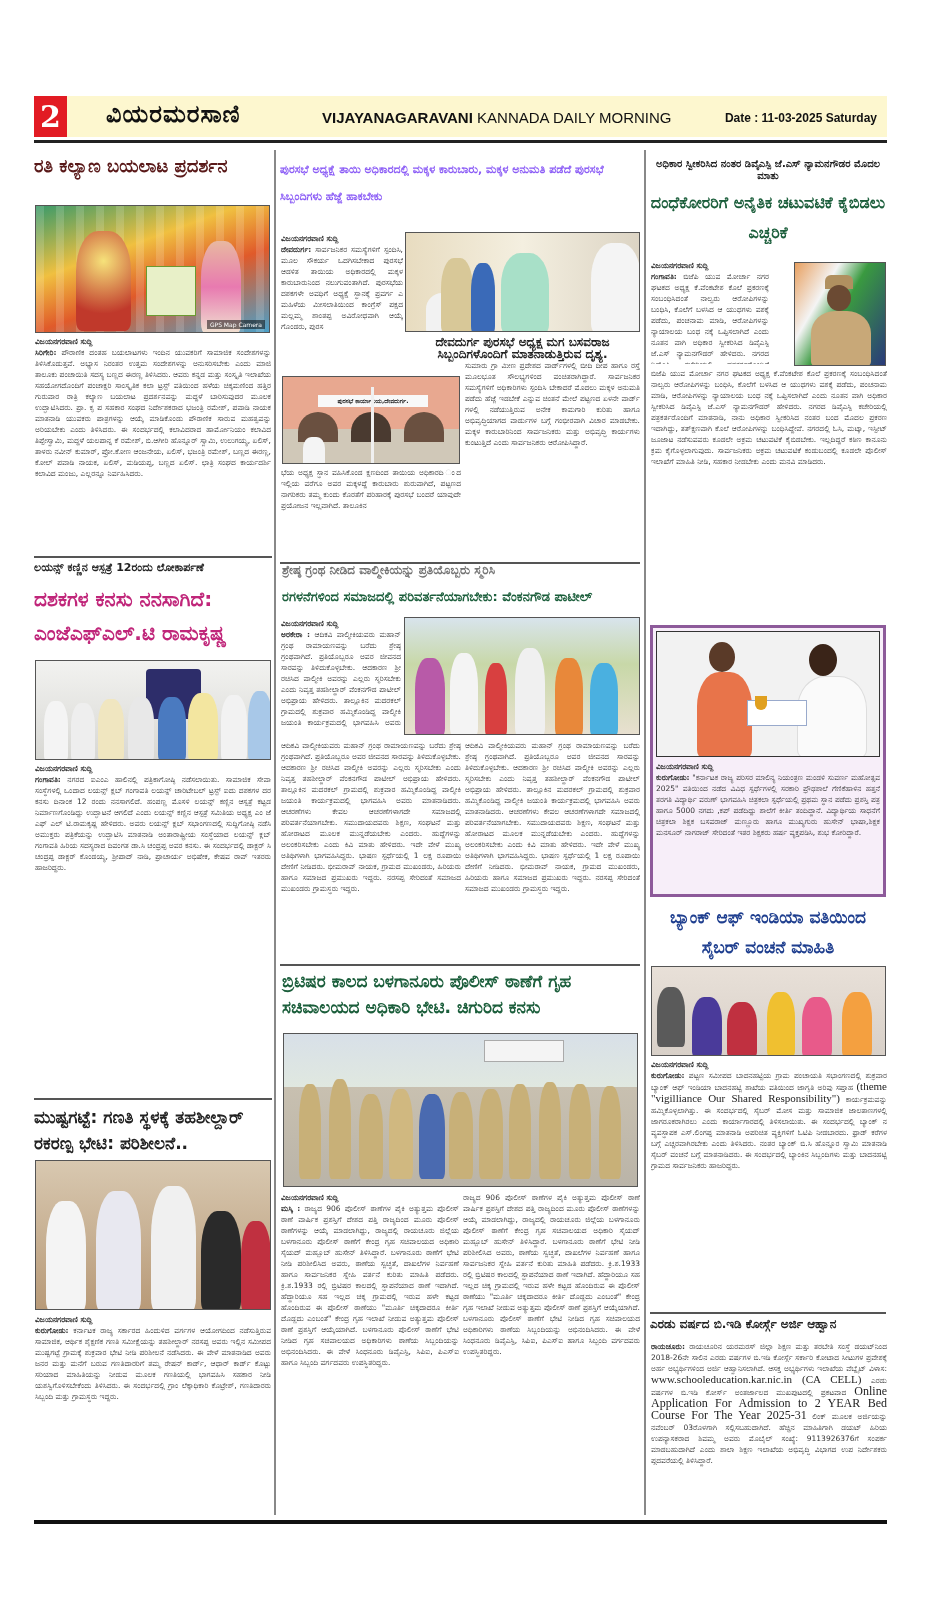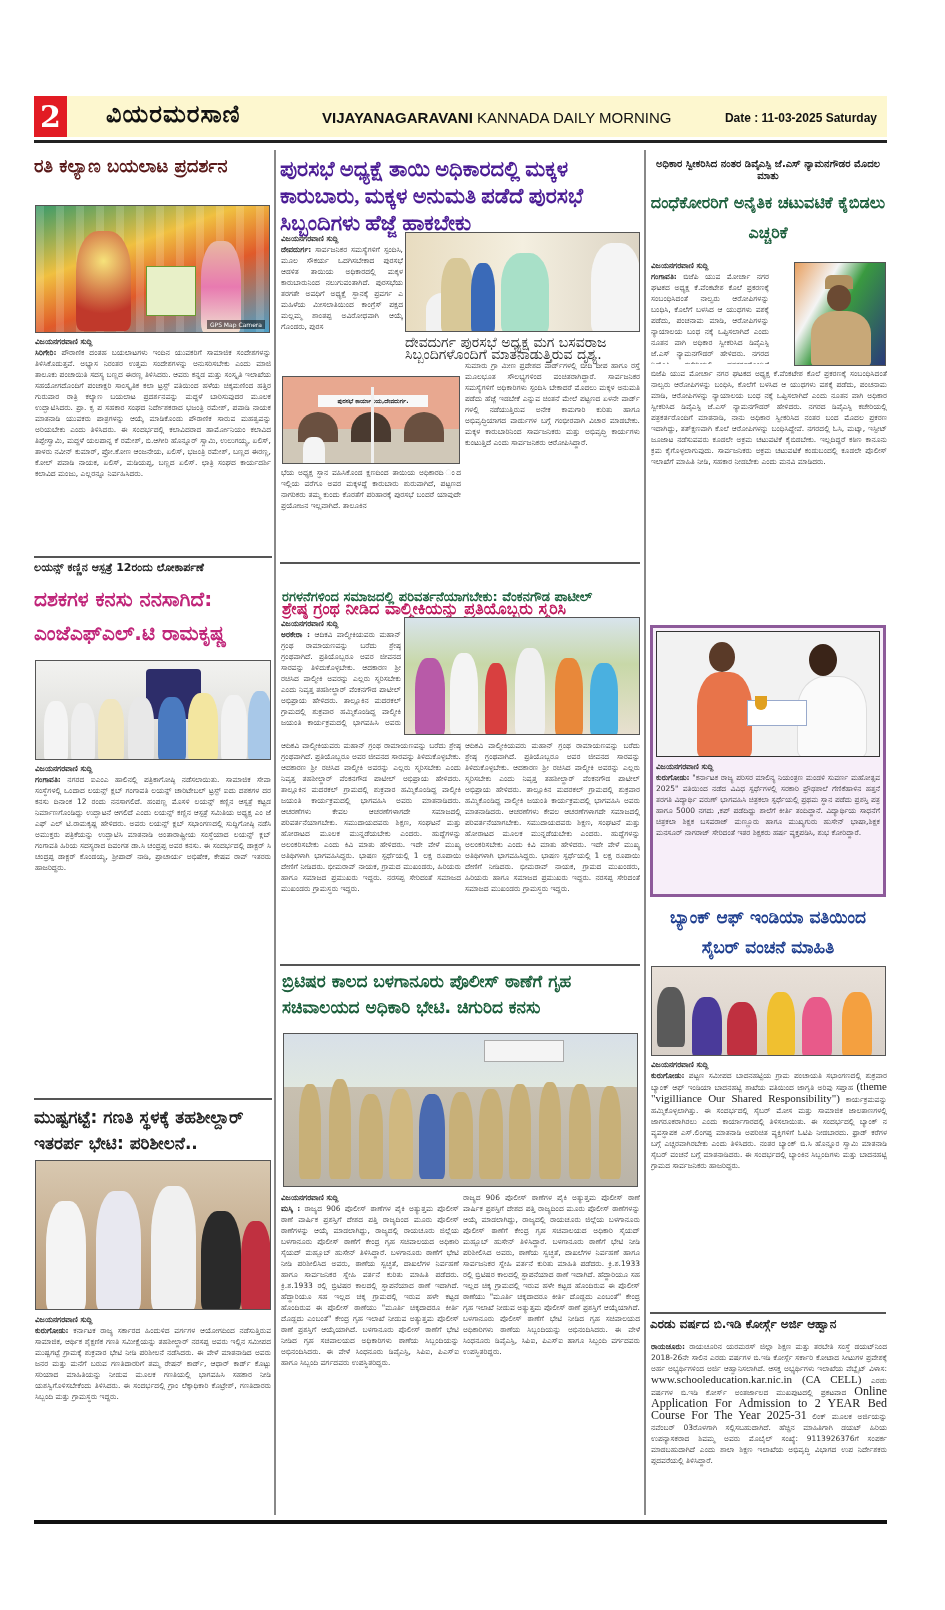--- a/index.html
+++ b/index.html
@@ -14,21 +14,21 @@
   .mast-date { position: absolute; right: 10px; top: 15px; font-family: "Liberation Sans", sans-serif; font-size: 12px; color: #111; font-weight: bold; }
   .rule-top { position: absolute; left: 34px; top: 140px; width: 853px; height: 3px; background: #222; }
   .rule-bottom { position: absolute; left: 34px; top: 1520px; width: 853px; height: 4px; background: #111; }
 
   .col-rule { position: absolute; width: 2px; background: #888; }
 
   .hl { position: absolute; font-weight: bold; line-height: 1.15; }
   .body-text { position: absolute; font-size: 7.5px; line-height: 11px; color: #333; text-align: justify; overflow: hidden; }
   .byline { font-weight: bold; display: block; }
   .photo { position: absolute; overflow: hidden; border: 1px solid #555; }
-  .caption { position: absolute; font-size: 14px; font-weight: normal; color: #222; line-height: 12px; }
+  .caption { position: absolute; font-size: 12px; font-weight: bold; text-align: center; color: #222; line-height: 12px; }
   .hr { position: absolute; height: 2px; background: #555; }
 
   .scene { position: absolute; inset: 0; }
   .person { position: absolute; border-radius: 40% 40% 10% 10%; }
   .head { position: absolute; border-radius: 50%; background: #6b4a33; }
   .box-purple { position: absolute; border: 3px solid #8d5a9a; background: #f7eef9; }
   .url-text { font-family: "Liberation Serif", serif; font-size: 11px; color: #222; }
 </style>
 </head>
 <body>
@@ -76,42 +76,42 @@
   <div class="person" style="left:212px; top:30px; width:24px; height:70px; background:#a8c8e8;"></div>
 </div>
 
 <div class="body-text" style="left:35px; top:763px; width:236px; height:327px;">
   <span class="byline">ವಿಜಯನಗರವಾಣಿ ಸುದ್ದಿ</span>
   <b>ಗಂಗಾವತಿ:</b>
   <span>ನಗರದ ಐಎಂಎ ಹಾಲಿನಲ್ಲಿ ಪತ್ರಿಕಾಗೋಷ್ಠಿ ನಡೆಸಲಾಯಿತು. ಸಾಮಾಜಿಕ ಸೇವಾ ಸಂಸ್ಥೆಗಳಲ್ಲಿ ಒಂದಾದ ಲಯನ್ಸ್ ಕ್ಲಬ್ ಗಂಗಾವತಿ ಲಯನ್ಸ್ ಚಾರಿಟೇಬಲ್ ಟ್ರಸ್ಟ್ ಐದು ದಶಕಗಳ ದರ ಕನಸು ದಿನಾಂಕ 12 ರಂದು ನನಸಾಗಲಿದೆ. ಹಂಪಣ್ಣ ಮೊಸಳಿ ಲಯನ್ಸ್ ಕಣ್ಣಿನ ಆಸ್ಪತ್ರೆ ಕಟ್ಟಡ ನಿರ್ಮಾಣಗೊಂಡಿದ್ದು ಉದ್ಘಾಟನೆ ಆಗಲಿದೆ ಎಂದು ಲಯನ್ಸ್ ಕಣ್ಣಿನ ಆಸ್ಪತ್ರೆ ಸಮಿತಿಯ ಅಧ್ಯಕ್ಷ ಎಂ ಜೆ ಎಫ್ ಎಲ್ ಟಿ.ರಾಮಕೃಷ್ಣ ಹೇಳಿದರು. ಅವರು ಲಯನ್ಸ್ ಕ್ಲಬ್ ಸಭಾಂಗಣದಲ್ಲಿ ಸುದ್ದಿಗೋಷ್ಠಿ ನಡೆಸಿ ಅಮುಕ್ತರು ಪತ್ರಿಕೆಯನ್ನು ಉದ್ಘಾಟಿಸಿ ಮಾತನಾಡಿ ಅಂತಾರಾಷ್ಟ್ರೀಯ ಸಂಸ್ಥೆಯಾದ ಲಯನ್ಸ್ ಕ್ಲಬ್ ಗಂಗಾವತಿ ಹಿರಿಯ ಸದಸ್ಯರಾದ ದಿವಂಗತ ಡಾ.ಸಿ ಚಂದ್ರಪ್ಪ ಅವರ ಕನಸು. ಈ ಸಂದರ್ಭದಲ್ಲಿ ಡಾಕ್ಟರ್ ಸಿ ಚಂದ್ರಪ್ಪ ಡಾಕ್ಟರ್ ಕೊಂಡಯ್ಯ, ಶ್ರೀಪಾದ್ ನಾಡಿ, ಪ್ರಾಚಾರ್ಯ ಅಭಿಷೇಕ, ಕೇಷವ ರಾವ್ ಇತರರು ಹಾಜರಿದ್ದರು.</span>
 </div>
 
 <div class="hr" style="left:34px; top:1098px; width:238px;"></div>
-<div class="hl" style="left:34px; top:1104px; width:238px; font-size:17px; line-height:26px; color:#222;">ಮುಷ್ಟಗಟ್ಟೆ: ಗಣತಿ ಸ್ಥಳಕ್ಕೆ ತಹಶೀಲ್ದಾರ್ ಇತರರ್ಪ ಭೇಟಿ: ಪರಿಶೀಲನೆ..</div>
+<div class="hl" style="left:34px; top:1104px; width:238px; font-size:17px; line-height:26px; color:#222;">ಮುಷ್ಟಗಟ್ಟೆ: ಗಣತಿ ಸ್ಥಳಕ್ಕೆ ತಹಶೀಲ್ದಾರ್ ರಕರಣ್ಪ ಭೇಟಿ: ಪರಿಶೀಲನೆ..</div>
 
 <div class="photo" style="left:35px; top:1160px; width:236px; height:150px; background:linear-gradient(#d8c8b0,#b89a78);">
   <div class="person" style="left:10px; top:40px; width:40px; height:110px; background:#f4f4f4;"></div>
   <div class="person" style="left:60px; top:30px; width:45px; height:120px; background:#e8e8f0;"></div>
   <div class="person" style="left:115px; top:25px; width:45px; height:125px; background:#f0f0f0;"></div>
   <div class="person" style="left:165px; top:50px; width:40px; height:100px; background:#2a2a2a;"></div>
   <div class="person" style="left:205px; top:60px; width:30px; height:90px; background:#c03040;"></div>
 </div>
 
 <div class="body-text" style="left:35px; top:1314px; width:236px; height:205px;">
   <span class="byline">ವಿಜಯನಗರವಾಣಿ ಸುದ್ದಿ</span>
   <b>ಕುರುಗೋಡು:</b>
   <span>ಕರ್ನಾಟಕ ರಾಜ್ಯ ಸರ್ಕಾರದ ಹಿಂದುಳಿದ ವರ್ಗಗಳ ಆಯೋಗದಿಂದ ನಡೆಸುತ್ತಿರುವ ಸಾಮಾಜಿಕ, ಆರ್ಥಿಕ ಶೈಕ್ಷಣಿಕ ಗಣತಿ ಸಮೀಕ್ಷೆಯನ್ನು ತಹಶೀಲ್ದಾರ್ ನರಸಪ್ಪ ಅವರು ಇಲ್ಲಿನ ಸಮೀಪದ ಮುಷ್ಟಗಟ್ಟೆ ಗ್ರಾಮಕ್ಕೆ ಶುಕ್ರವಾರ ಭೇಟಿ ನೀಡಿ ಪರಿಶೀಲನೆ ನಡೆಸಿದರು. ಈ ವೇಳೆ ಮಾತನಾಡಿದ ಅವರು ಜನರ ಮತ್ತು ಮನೆಗೆ ಬರುವ ಗಣತಿದಾರರಿಗೆ ತಮ್ಮ ರೇಷನ್ ಕಾರ್ಡ್, ಆಧಾರ್ ಕಾರ್ಡ್ ಕೊಟ್ಟು ಸರಿಯಾದ ಮಾಹಿತಿಯನ್ನು ನೀಡುವ ಮೂಲಕ ಗಣತಿಯಲ್ಲಿ ಭಾಗವಹಿಸಿ ಸಹಕಾರ ನೀಡಿ ಯಶಸ್ವಿಗೊಳಿಸಬೇಕೆಂದು ತಿಳಿಸಿದರು. ಈ ಸಂದರ್ಭದಲ್ಲಿ ಗ್ರಾಂ ಲೆಕ್ಕಾಧಿಕಾರಿ ಕೊಟ್ರೇಶ್, ಗಣತಿದಾರರು ಸಿಬ್ಬಂದಿ ಮತ್ತು ಗ್ರಾಮಸ್ಥರು ಇದ್ದರು.</span>
 </div>
 
-<div class="hl" style="left:280px; top:156px; width:360px; font-size:21px; line-height:27px; color:#4c1d95;font-family:Liberation Serif, serif;">ಪುರಸಭೆ ಅಧ್ಯಕ್ಷೆ ತಾಯಿ ಅಧಿಕಾರದಲ್ಲಿ ಮಕ್ಕಳ ಕಾರುಬಾರು, ಮಕ್ಕಳ ಅನುಮತಿ ಪಡೆದೆ ಪುರಸಭೆ ಸಿಬ್ಬಂದಿಗಳು ಹೆಜ್ಜೆ ಹಾಕಬೇಕು</div>
+<div class="hl" style="left:280px; top:156px; width:360px; font-size:11px; line-height:27px; color:#8b5cf6;">ಪುರಸಭೆ ಅಧ್ಯಕ್ಷೆ ತಾಯಿ ಅಧಿಕಾರದಲ್ಲಿ ಮಕ್ಕಳ ಕಾರುಬಾರು, ಮಕ್ಕಳ ಅನುಮತಿ ಪಡೆದೆ ಪುರಸಭೆ ಸಿಬ್ಬಂದಿಗಳು ಹೆಜ್ಜೆ ಹಾಕಬೇಕು</div>
 
 <div class="body-text" style="left:281px; top:233px; width:122px; height:135px;">
   <span class="byline">ವಿಜಯನಗರವಾಣಿ ಸುದ್ದಿ</span>
   <b>ದೇವದುರ್ಗ:</b>
-  <span>ಸಾರ್ವಜನಿಕರ ಸಮಸ್ಯೆಗಳಿಗೆ ಸ್ಪಂದಿಸಿ, ಮೂಲ ಸೌಕರ್ಯ ಒದಗಿಸಬೇಕಾದ ಪುರಸಭೆ ಆಡಳಿತ ತಾಯಿಯ ಅಧಿಕಾರದಲ್ಲಿ ಮಕ್ಕಳ ಕಾರುಬಾರುನಿಂದ ನಲುಗುವಂತಾಗಿದೆ. ಪುರಸಭೆಯ ತರಗತೇ ಅವಧಿಗೆ ಅಧ್ಯಕ್ಷೆ ಸ್ಥಾನಕ್ಕೆ ಪ್ರವರ್ಗ ಎ ಮಹಿಳೆಯ ಮೀಸಲಾತಿಯಿಂದ ಕಾಂಗ್ರೆಸ್ ಪಕ್ಷದ ಮಲ್ಲಮ್ಮ ಶಾಂತಪ್ಪ ಅವಿರೋಧವಾಗಿ ಆಯ್ಕೆ ಗೊಂಡರು, ಪುರಸ</span>
+  <span>ಸಾರ್ವಜನಿಕರ ಸಮಸ್ಯೆಗಳಿಗೆ ಸ್ಪಂದಿಸಿ, ಮೂಲ ಸೌಕರ್ಯ ಒದಗಿಸಬೇಕಾದ ಪುರಸಭೆ ಆಡಳಿತ ತಾಯಿಯ ಅಧಿಕಾರದಲ್ಲಿ ಮಕ್ಕಳ ಕಾರುಬಾರುನಿಂದ ನಲುಗುವಂತಾಗಿದೆ. ಪುರಸಭೆಯ ದಶಕಗಳೇ ಅವಧಿಗೆ ಅಧ್ಯಕ್ಷೆ ಸ್ಥಾನಕ್ಕೆ ಪ್ರವರ್ಗ ಎ ಮಹಿಳೆಯ ಮೀಸಲಾತಿಯಿಂದ ಕಾಂಗ್ರೆಸ್ ಪಕ್ಷದ ಮಲ್ಲಮ್ಮ ಶಾಂತಪ್ಪ ಅವಿರೋಧವಾಗಿ ಆಯ್ಕೆ ಗೊಂಡರು, ಪುರಸ</span>
 </div>
 
 <div class="photo" style="left:405px; top:232px; width:235px; height:100px; background:linear-gradient(90deg,#e8dcc0,#f4efe0 50%,#dcd4c4);">
   <div class="person" style="left:20px; top:60px; width:40px; height:40px; background:#f2f2f2;"></div>
   <div class="person" style="left:35px; top:25px; width:32px; height:75px; background:#d8c898;"></div>
   <div class="person" style="left:65px; top:30px; width:24px; height:70px; background:#3a6ab8;"></div>
   <div class="person" style="left:95px; top:20px; width:48px; height:80px; background:#a8e0c8;"></div>
   <div class="person" style="left:185px; top:10px; width:50px; height:90px; background:#f4f4f4;"></div>
 </div>
 <div class="caption" style="left:405px; top:336px; width:235px;">ದೇವದುರ್ಗ ಪುರಸಭೆ ಅಧ್ಯಕ್ಷ ಮಗ ಬಸವರಾಜ ಸಿಬ್ಬಂದಿಗಳೊಂದಿಗೆ ಮಾತನಾಡುತ್ತಿರುವ ದೃಶ್ಯ.</div>
@@ -123,21 +123,21 @@
   <div style="position:absolute; left:121px; top:35px; width:40px; height:30px; border-radius:20px 20px 0 0; background:#6a5040;"></div>
   <div style="position:absolute; left:88px; top:10px; width:3px; height:78px; background:#f0f0f0;"></div>
   <div class="person" style="left:20px; top:60px; width:22px; height:28px; background:#f4f4f4;"></div>
 </div>
 
 <div class="body-text" style="left:281px; top:467px; width:180px; height:92px;">ಭೆಯ ಅಧ್ಯಕ್ಷ ಸ್ಥಾನ ವಹಿಸಿಕೊಂಡ ಕ್ಷಣದಿಂದ ತಾಯಿಯ ಅಧಿಕಾರದಿ ಂದ ಇಲ್ಲಿಯ ವರೆಗೂ ಅವರ ಮಕ್ಕಳದ್ದೆ ಕಾರುಬಾರು ಶುರುವಾಗಿದೆ, ಪಟ್ಟಣದ ನಾಗರಿಕರು ತಮ್ಮ ಕುಂದು ಕೊರತೆಗೆ ಪರಿಹಾರಕ್ಕೆ ಪುರಸಭೆ ಬಂದರೆ ಯಾವುದೇ ಪ್ರಯೋಜನ ಇಲ್ಲವಾಗಿದೆ. ತಾಲೂಕಿನ</div>
 
 <div class="body-text" style="left:465px; top:360px; width:175px; height:200px;">ಸುಮಾರು ಗ್ರಾ ಮೀಣ ಪ್ರದೇಶದ ವಾರ್ಡ್‌ಗಳಲ್ಲಿ ಬೀದಿ ದೀಪ ಹಾಗೂ ರಸ್ತೆ ಮೂಲಭೂತ ಸೌಲಭ್ಯಗಳಿಂದ ವಂಚಿತರಾಗಿದ್ದಾರೆ. ಸಾರ್ವಜನಿಕರ ಸಮಸ್ಯೆಗಳಿಗೆ ಅಧಿಕಾರಿಗಳು ಸ್ಪಂದಿಸಿ ಬೇಕಾದರೆ ಮೊದಲು ಮಕ್ಕಳ ಅನುಮತಿ ಪಡೆದು ಹೆಜ್ಜೆ ಇಡಬೇಕೆ ಎನ್ನುವ ಚಿಂತನೆ ಮೇಲೆ ಪಟ್ಟಣದ ಏಳನೇ ವಾರ್ಡ್ ಗಳಲ್ಲಿ ನಡೆಯುತ್ತಿರುವ ಅನೇಕ ಕಾಮಗಾರಿ ಕುರಿತು ಹಾಗೂ ಅಭಿವೃದ್ಧಿಯಾಗದ ವಾರ್ಡುಗಳ ಬಗ್ಗೆ ಗಂಭೀರವಾಗಿ ವಿಚಾರ ಮಾಡಬೇಕು. ಮಕ್ಕಳ ಕಾರುಬಾರಿನಿಂದ ಸಾರ್ವಜನಿಕರು ಮತ್ತು ಅಭಿವೃದ್ಧಿ ಕಾರ್ಯಗಳು ಕುಂಟುತ್ತಿದೆ ಎಂದು ಸಾರ್ವಜನಿಕರು ಆರೋಪಿಸಿದ್ದಾರೆ.</div>
 
 <div class="hr" style="left:280px; top:562px; width:360px;"></div>
-<div class="hl" style="left:282px; top:600px; width:360px; font-size:16px; color:#be185d;">ಶ್ರೇಷ್ಠ ಗ್ರಂಥ ನೀಡಿದ ವಾಲ್ಮೀಕಿಯನ್ನು ಪ್ರತಿಯೊಬ್ಬರು ಸ್ಮರಿಸಿ</div>
+<div class="hl" style="left:282px; top:564px; width:360px; font-size:12px; color:#737373;">ಶ್ರೇಷ್ಠ ಗ್ರಂಥ ನೀಡಿದ ವಾಲ್ಮೀಕಿಯನ್ನು ಪ್ರತಿಯೊಬ್ಬರು ಸ್ಮರಿಸಿ</div>
 <div class="hl" style="left:282px; top:590px; width:360px; font-size:13px; color:#1b5e3b;">ರಗಳನೆಗಳಿಂದ ಸಮಾಜದಲ್ಲಿ ಪರಿವರ್ತನೆಯಾಗಬೇಕು: ವೆಂಕನಗೌಡ ಪಾಟೀಲ್</div>
 
 <div class="body-text" style="left:281px; top:618px; width:120px; height:110px;">
   <span class="byline">ವಿಜಯನಗರವಾಣಿ ಸುದ್ದಿ</span>
   <b>ಅರಕೇರಾ :</b>
   <span>ಆದಿಕವಿ ವಾಲ್ಮೀಕಿಯವರು ಮಹಾನ್ ಗ್ರಂಥ ರಾಮಾಯಣವನ್ನು ಬರೆದು ಶ್ರೇಷ್ಠ ಗ್ರಂಥವಾಗಿದೆ. ಪ್ರತಿಯೊಬ್ಬರೂ ಅವರ ಜೀವನದ ಸಾರವನ್ನು ತಿಳಿದುಕೊಳ್ಳಬೇಕು. ಆದಕಾರಣ ಶ್ರೀ ರಚಿಸಿದ ವಾಲ್ಮೀಕಿ ಅವರನ್ನು ಎಲ್ಲರು ಸ್ಮರಿಸಬೇಕು ಎಂದು ನಿವೃತ್ತ ತಹಶೀಲ್ದಾರ್ ವೆಂಕನಗೌಡ ಪಾಟೀಲ್ ಅಭಿಪ್ರಾಯ ಹೇಳಿದರು. ತಾಲ್ಲೂಕಿನ ಮದರಕಲ್ ಗ್ರಾಮದಲ್ಲಿ ಶುಕ್ರವಾರ ಹಮ್ಮಿಕೊಂಡಿದ್ದ ವಾಲ್ಮೀಕಿ ಜಯಂತಿ ಕಾರ್ಯಕ್ರಮದಲ್ಲಿ ಭಾಗವಹಿಸಿ ಅವರು ಮಾತನಾಡಿದರು. ಆಚರಣೆಗಳು ಕೇವಲ ಆಚರಣೆಗಳಾಗದೇ ಸಮಾಜದಲ್ಲಿ ಪರಿವರ್ತನೆಯಾಗಬೇಕು. ಸಮುದಾಯದವರು ಶಿಕ್ಷಣ, ಸಂಘಟನೆ ಮತ್ತು ಹೋರಾಟದ ಮೂಲಕ ಮುನ್ನಡೆಯಬೇಕು ಎಂದರು. ಹುದ್ದೆಗಳನ್ನು ಅಲಂಕರಿಸಬೇಕು ಎಂದು ಕಿವಿ ಮಾತು ಹೇಳಿದರು. ಇದೇ ವೇಳೆ ಮುಖ್ಯ ಅತಿಥಿಗಳಾಗಿ ಭಾಗವಹಿಸಿದ್ದರು. ಭಾಷಣ ಸ್ಪರ್ಧೆಯಲ್ಲಿ 1 ಲಕ್ಷ ರೂಪಾಯಿ ದೇಣಿಗೆ ನೀಡಿದರು. ಭೀಮರಾವ್ ನಾಯಕ, ಗ್ರಾಮದ ಮುಖಂಡರು, ಹಿರಿಯರು ಹಾಗೂ ಸಮಾಜದ ಪ್ರಮುಖರು ಇದ್ದರು. ನರಸಪ್ಪ ಸೇರಿದಂತೆ ಸಮಾಜದ ಮುಖಂಡರು ಗ್ರಾಮಸ್ಥರು ಇದ್ದರು.</span>
 </div>
 
 <div class="photo" style="left:404px; top:617px; width:236px; height:118px; background:linear-gradient(#d8e4ec 0%,#c8d8a8 40%,#e8e0d0 100%);">
   <div class="person" style="left:10px; top:40px; width:30px; height:78px; background:#b85aa8;"></div>

